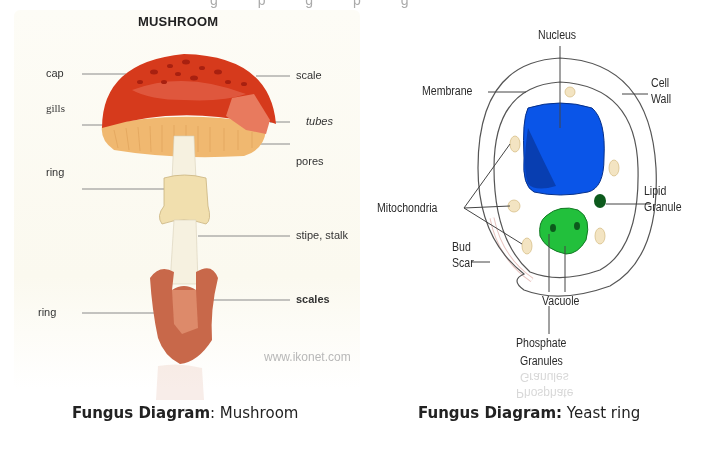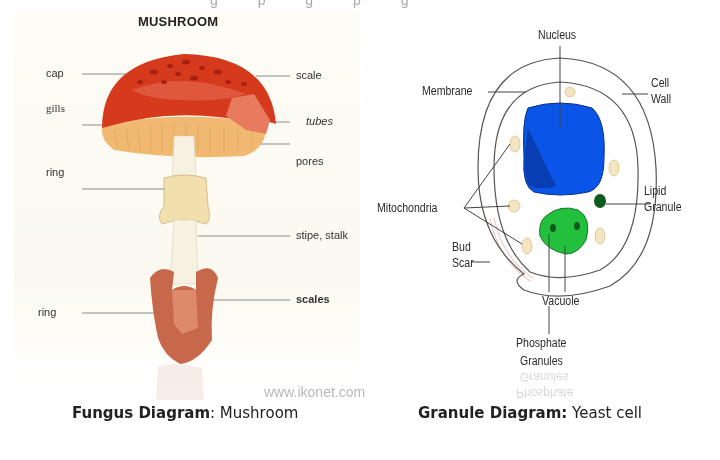--- a/index.html
+++ b/index.html
@@ -24,21 +24,21 @@
   .title-lbl {
     position: absolute; font-weight: bold; font-size: 13px; color: #222;
     letter-spacing: 0.2px;
   }
   .cell-lbl {
     position: absolute; font-size: 12px; color: #2a2a2a; line-height: 14px;
     text-align: center; font-family: "Liberation Sans", sans-serif;
     transform: scaleX(0.88); transform-origin: left top;
   }
   .watermark {
-    position: absolute; font-size: 14px; color: #b8b8b8; margin-top: 34px;
+    position: absolute; font-size: 12px; color: #b8b8b8;
   }
   .reflect {
     position: absolute; font-size: 12px; color: #d8d8d8; line-height: 14px;
     transform: scaleY(-1); text-align: center;
   }
   .caption {
     position: absolute; top: 404px; font-size: 15px; color: #222;
     font-family: "DejaVu Sans", sans-serif; white-space: nowrap; text-align: right;
   }
   .caption b { font-weight: bold; }
@@ -185,14 +185,14 @@
   <div class="cell-lbl" style="left:156px; top:328px;">Phosphate</div>
   <div class="cell-lbl" style="left:160px; top:346px;">Granules</div>
   <div class="reflect" style="left:160px; top:362px;">Granules</div>
   <div class="reflect" style="left:156px; top:378px;">Phosphate</div>
 </div>
 
 <div class="caption" style="left:72px;">
   <b>Fungus Diagram</b><span>: Mushroom</span>
 </div>
 <div class="caption" style="left:418px;">
-  <b>Granule Diagram:</b><span> Yeast cell</span>
+  <b>Fungus Diagram:</b><span> Yeast ring</span>
 </div>
 
 </body></html>

